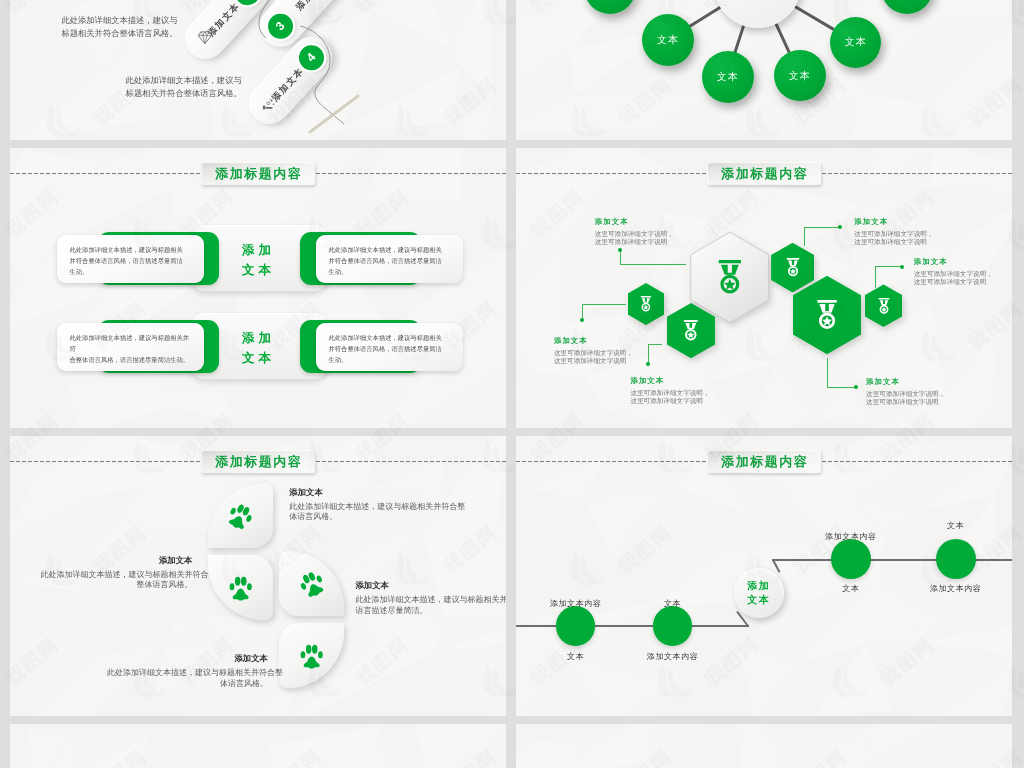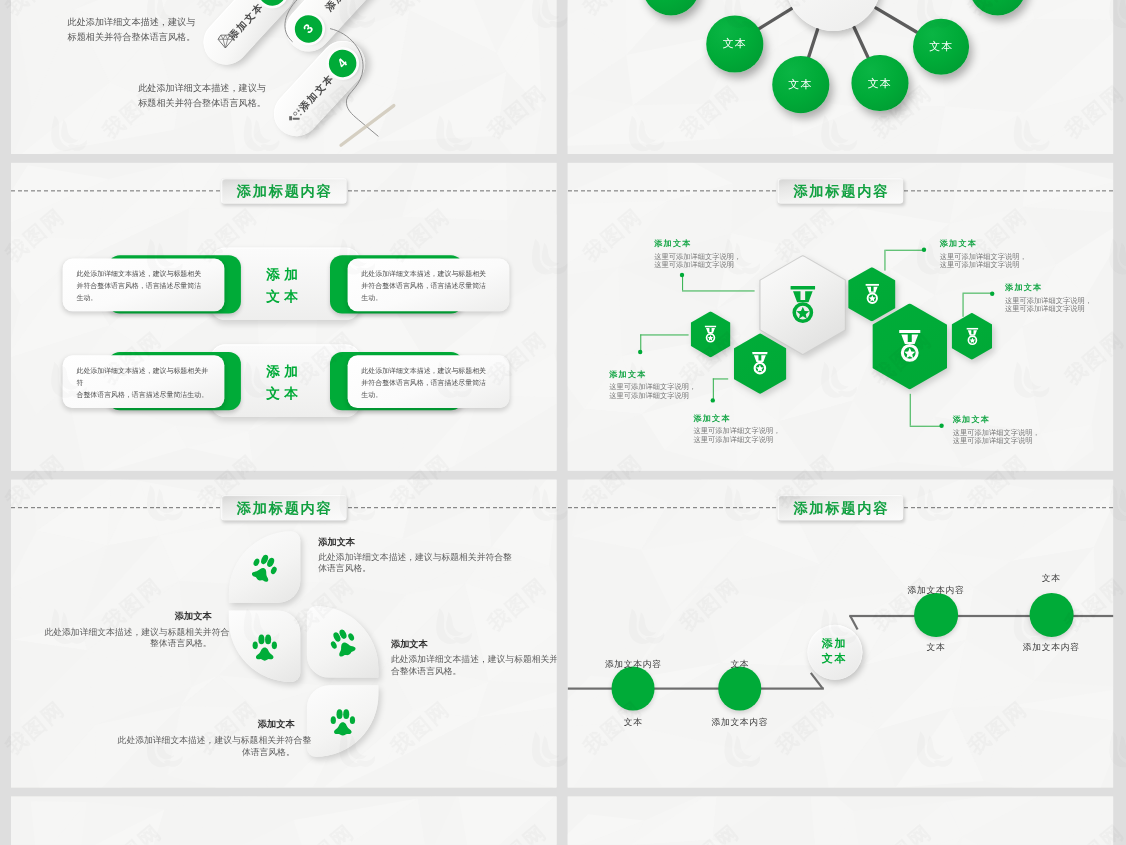--- a/index.html
+++ b/index.html
@@ -809,21 +809,21 @@
           <div class="t">添加文本</div>
           <div class="d">
             <div>此处添加详细文本描述，建议与标题相关并符合</div>
             <div>整体语言风格。</div>
           </div>
         </div>
         <div class="lab" style="left:345.4px;top:144.0px;width:140px;text-align:left;">
           <div class="t">添加文本</div>
           <div class="d">
             <div>此处添加详细文本描述，建议与标题相关并</div>
-            <div>合整体语言风格。</div>
+            <div>语言描述尽量简洁。</div>
           </div>
         </div>
         <div class="lab" style="left:96.9px;top:216.8px;width:161px;text-align:right;">
           <div class="t">添加文本</div>
           <div class="d">
             <div>此处添加详细文本描述，建议与标题相关并符合整</div>
             <div>体语言风格。</div>
           </div>
         </div>
       </div>

